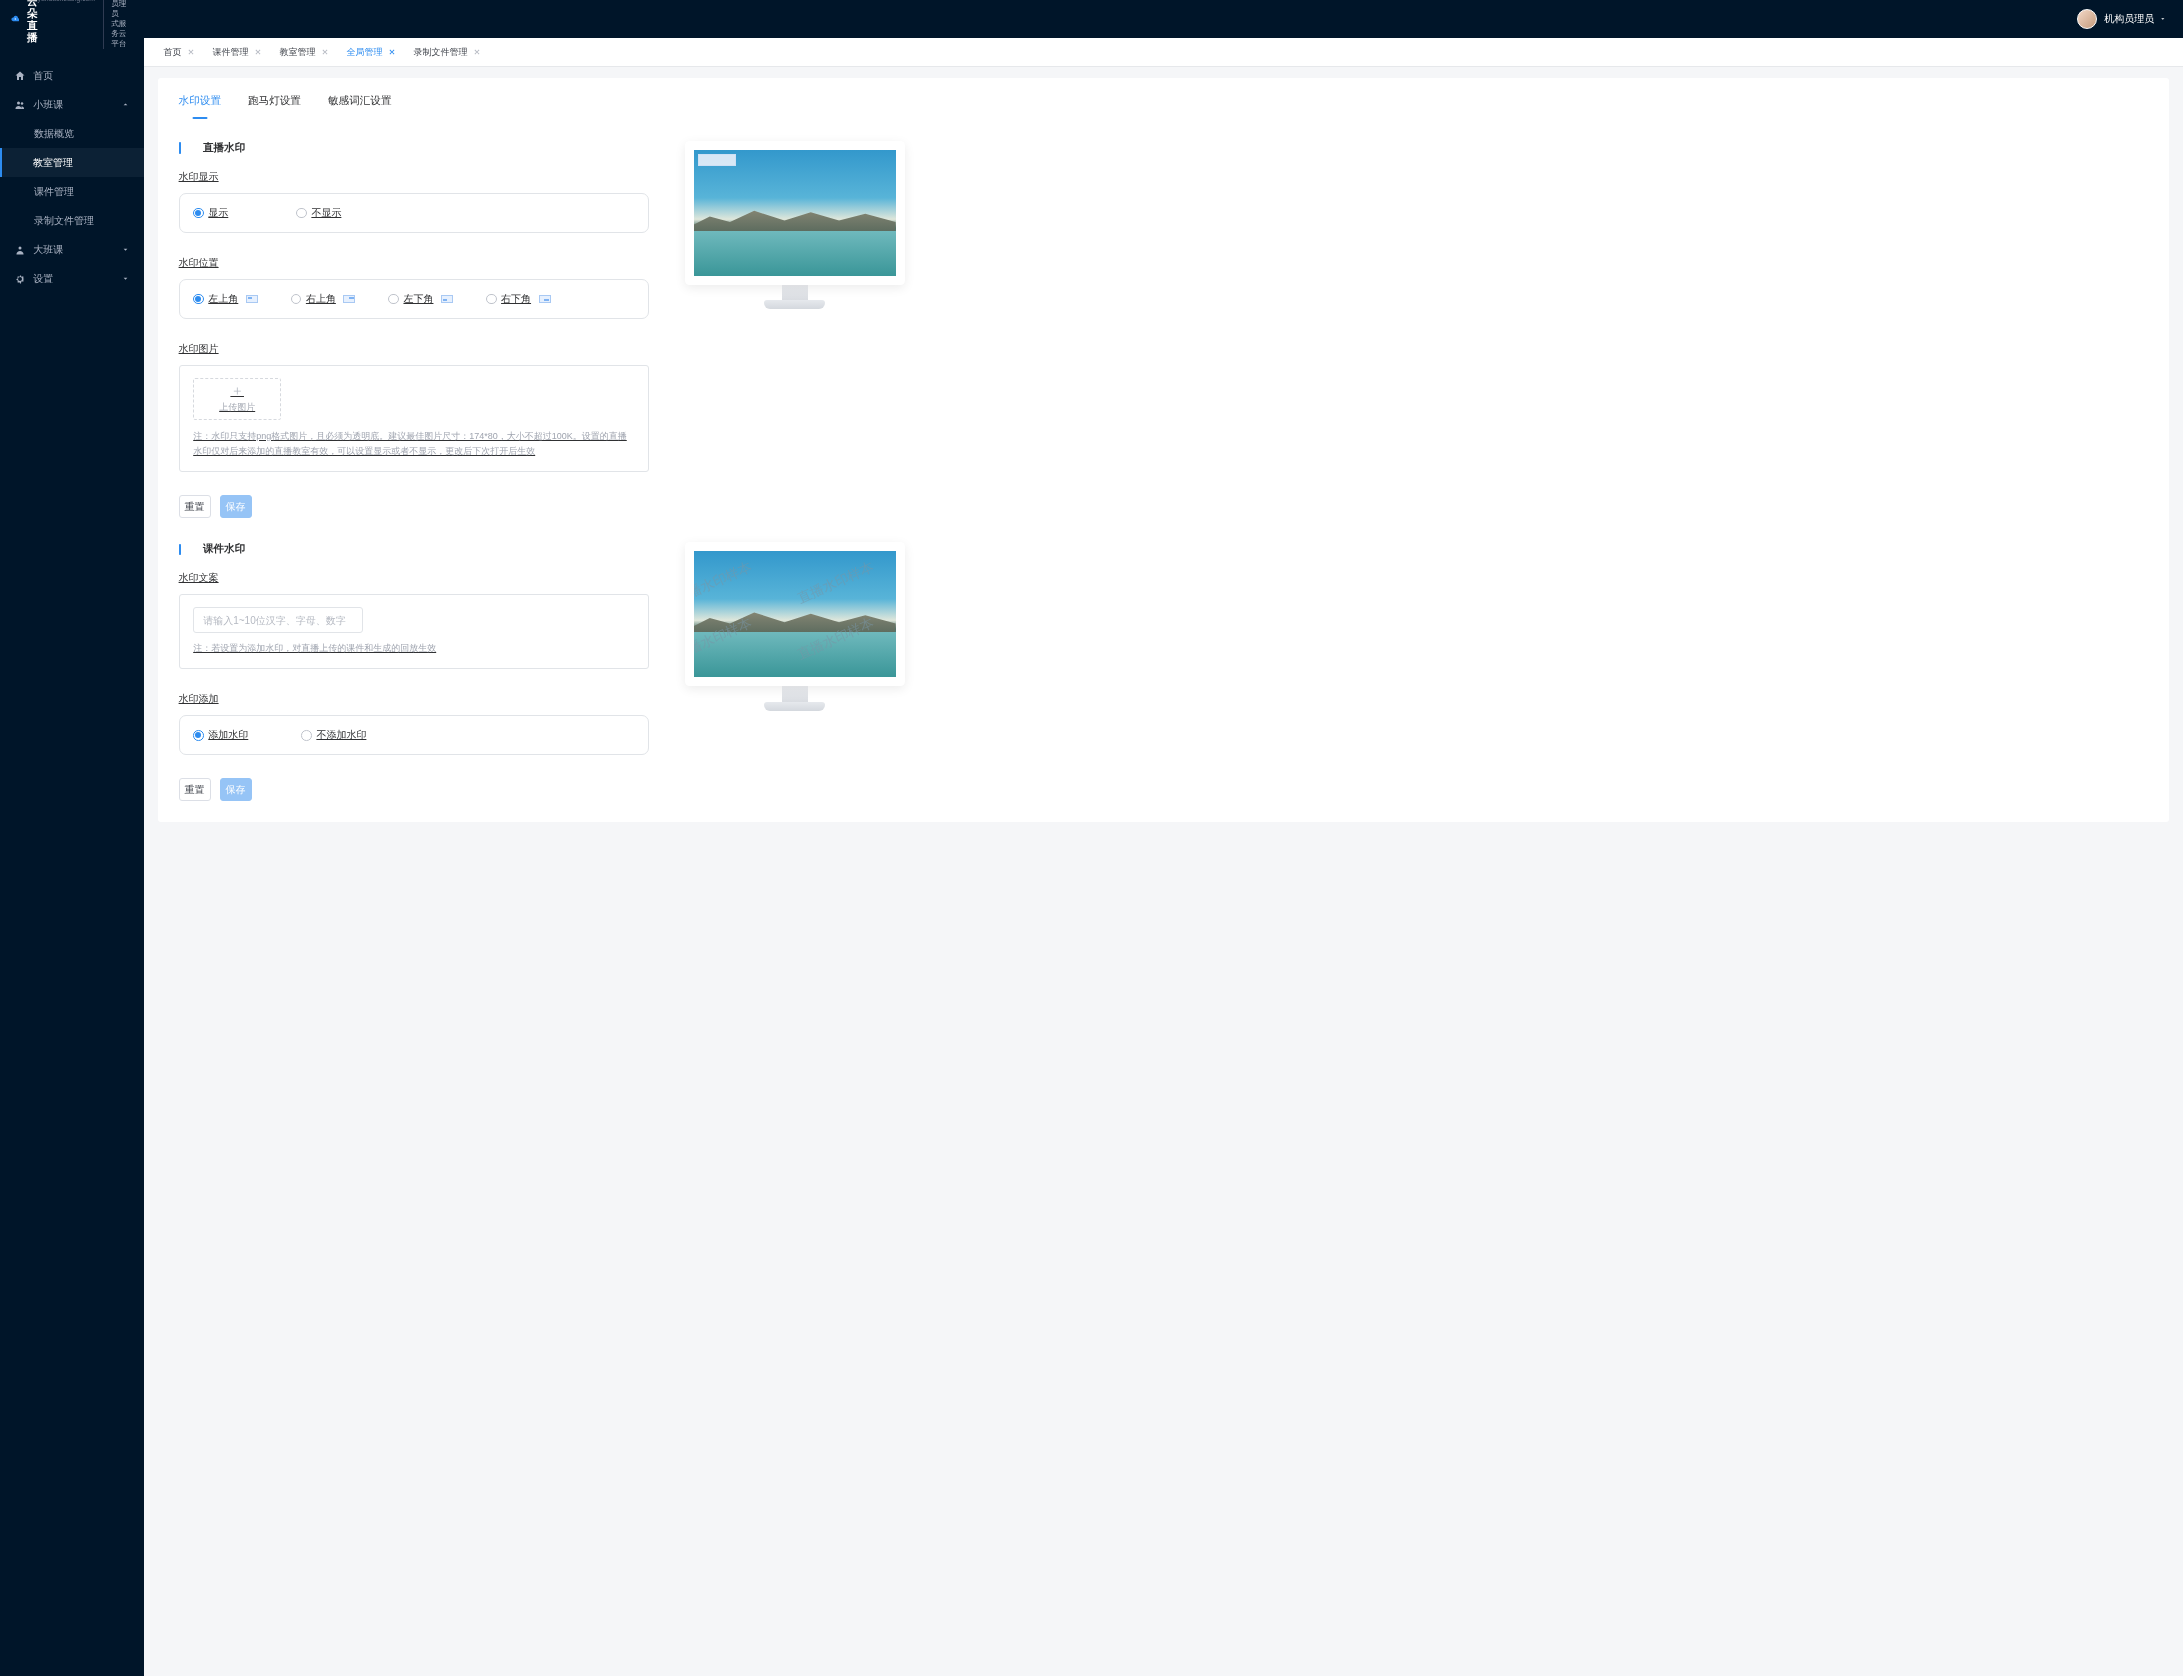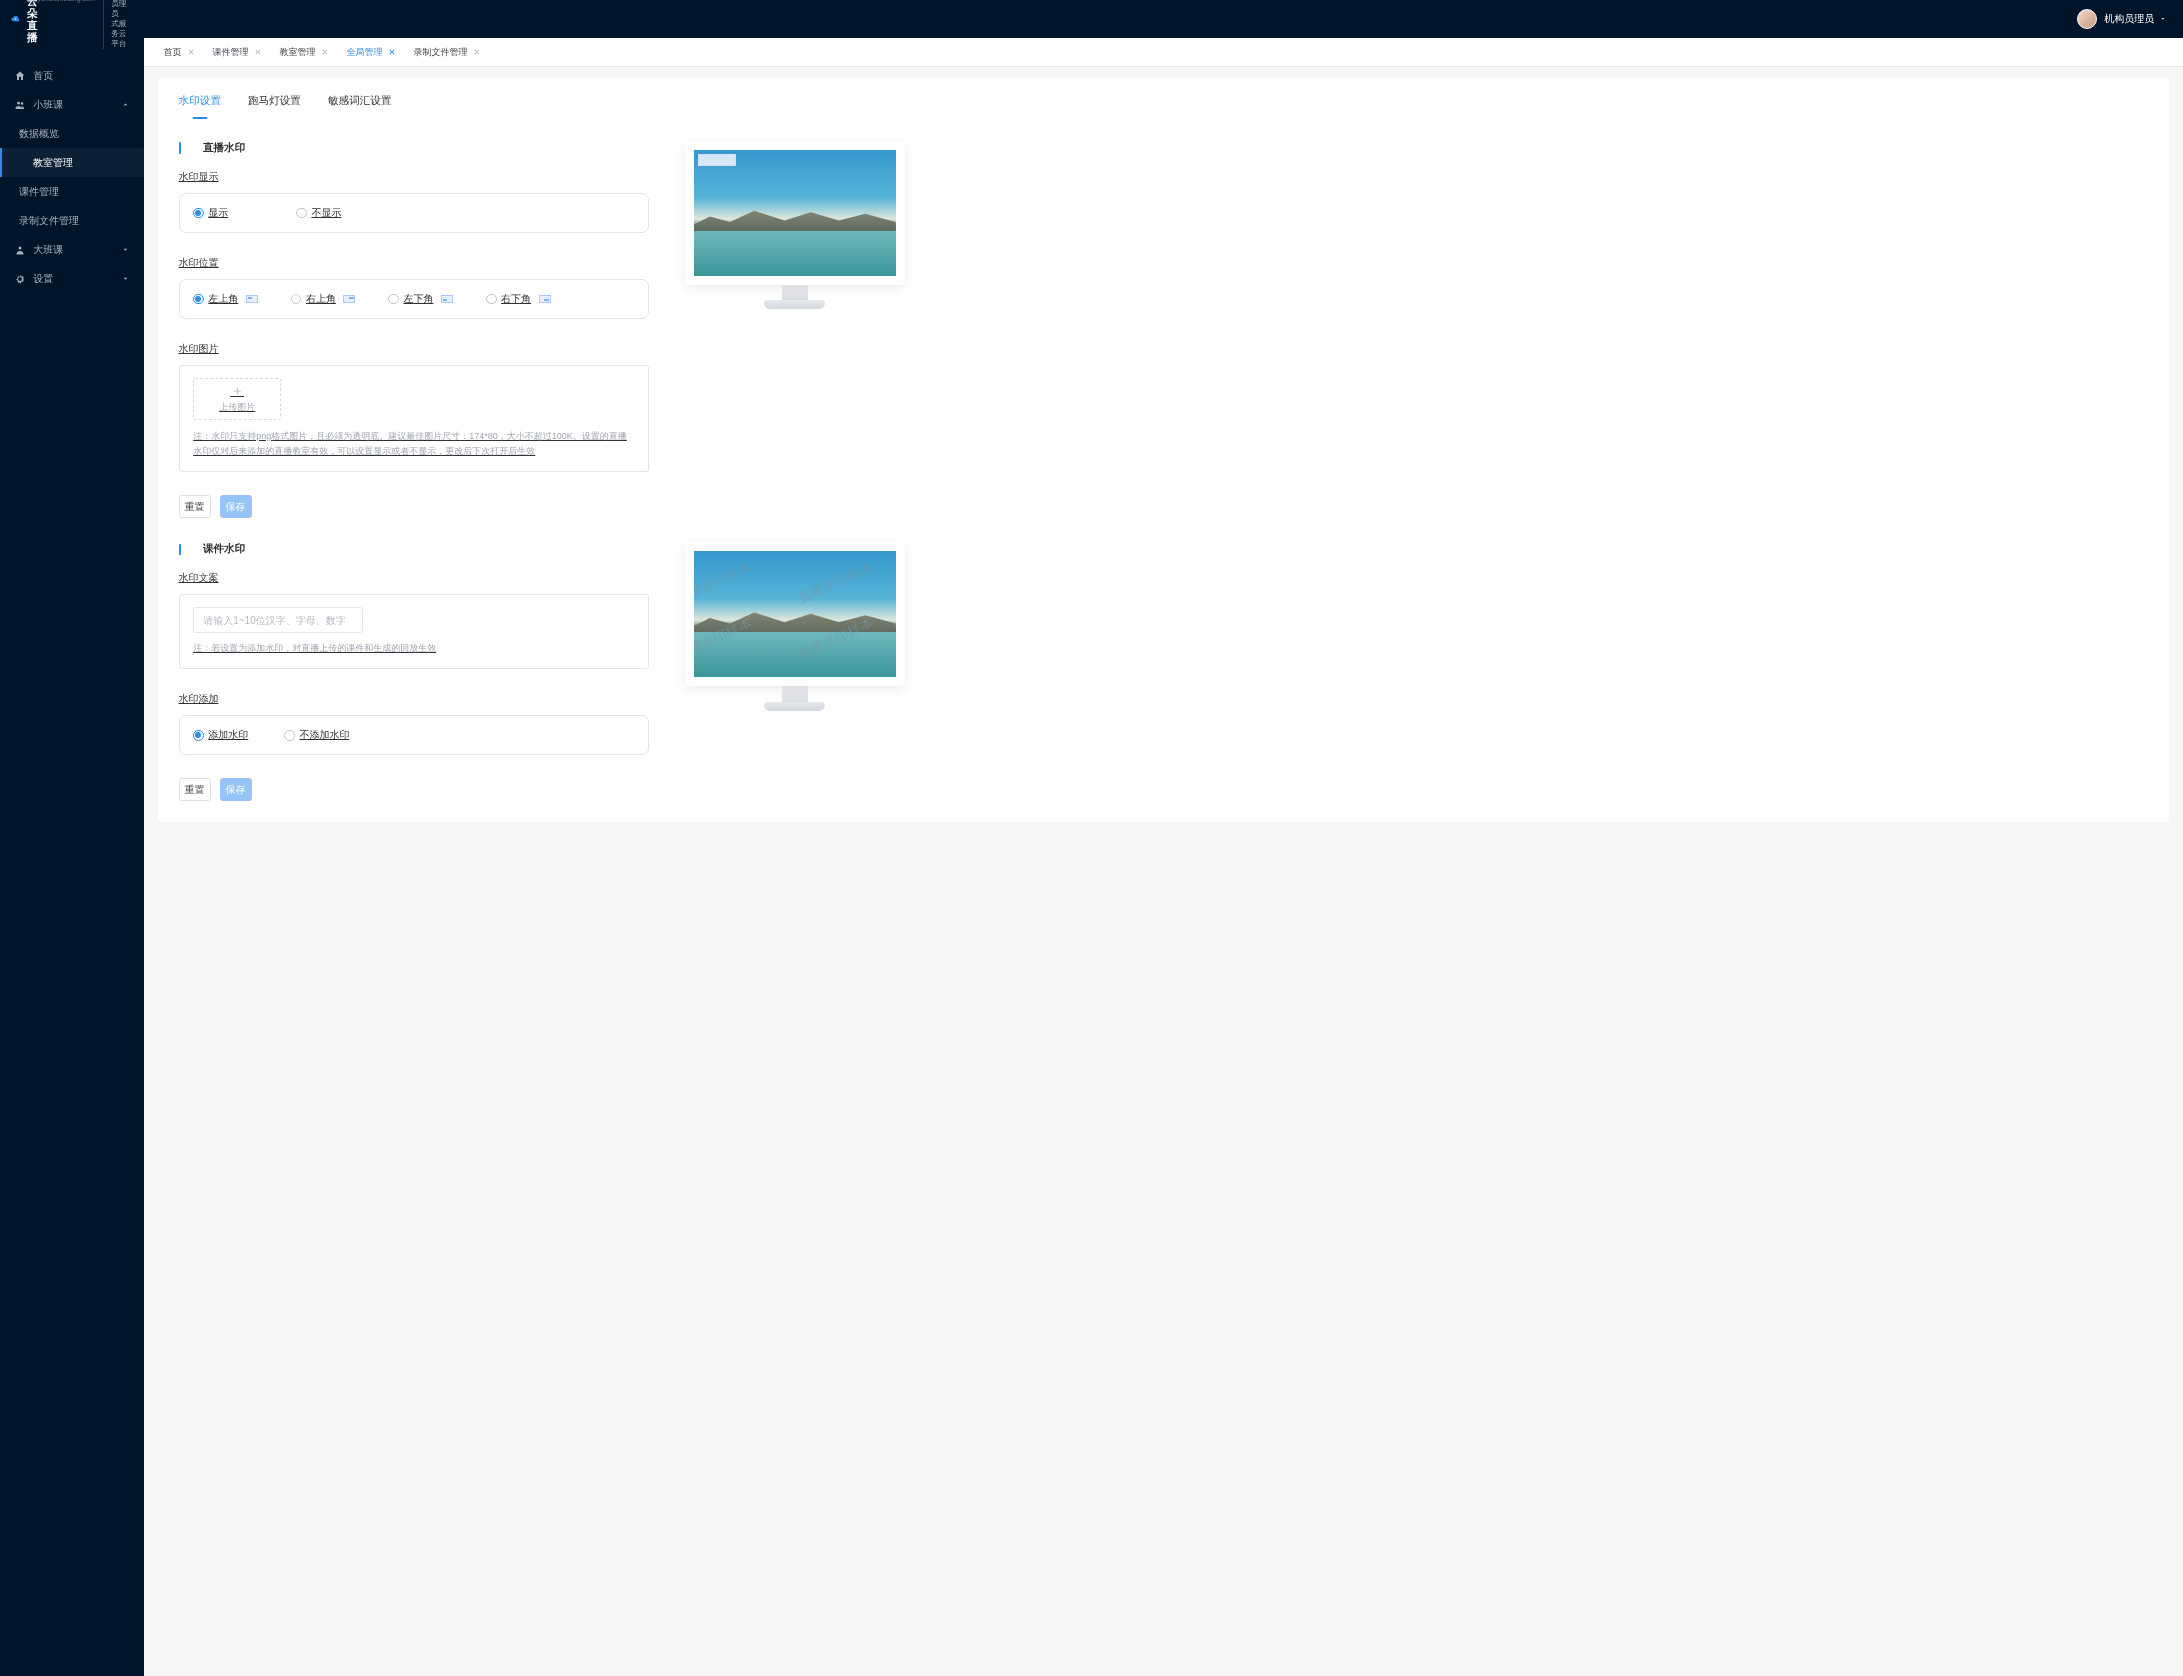--- a/index.html
+++ b/index.html
@@ -12,21 +12,21 @@
 .logo-area { height: 38px; display: flex; align-items: center; padding: 0 10.6px; gap: 7.6px; }
 .logo-icon { width: 18px; height: 18px; }
 .logo-text { display: flex; flex-direction: row; line-height: 1.15; }
 .logo-main { font-size: 10.6px; font-weight: 600; color: #fff; }
 .logo-sub { font-size: 6.8px; color: #6b7689; }
 .logo-tagline { border-left: 0.8px solid #2f3b52; padding-left: 7.6px; font-size: 7.6px; line-height: 1.3; color: #a9b2c2; }
 .nav { padding-top: 23px; }
 .nav-item, .nav-sub-item { display: flex; align-items: center; height: 29px; padding: 0 13.6px; cursor: pointer; gap: 7.6px; font-size: 10px; }
 .nav-item svg { width: 12px; height: 12px; flex-shrink: 0; }
 .nav-item .chev { margin-left: auto; width: 9px; height: 9px; }
-.nav-sub-item { padding-left: 19px; }
+.nav-sub-item { padding-left: 34px; }
 .nav-sub-item.active { background: #0c2135; color: #fff; border-left: 2.3px solid #2d8cf0; padding-left: 31px; }
 
 
 .main { flex: 1; display: flex; flex-direction: column; overflow: hidden; }
 .topbar { height: 38px; background: #001529; display: flex; align-items: center; justify-content: flex-end; padding: 0 16.7px; color: #fff; gap: 7.6px; }
 .avatar { width: 20px; height: 20px; border-radius: 50%; background: linear-gradient(135deg,#f3d9c8,#c49a7b); border: 1.5px solid #fff; }
 .username { font-size: 10px; display: flex; align-items: center; gap: 4.5px; cursor: pointer; }
 
 .tabs-bar { height: 29px; background: #fff; display: flex; align-items: center; padding: 0 13.6px; gap: 6px; border-bottom: 0.8px solid #e6e8eb; font-size: 9px; }
 .tab { display: flex; align-items: center; gap: 6px; padding: 0 6px; cursor: pointer; color: #42464e; }
@@ -290,21 +290,21 @@
             <div class="field-block">
               <div class="field-label">水印文案</div>
               <div class="input-box">
                 <input class="text-input" placeholder="请输入1~10位汉字、字母、数字" style="">
                 <div class="note" style="margin-top:7.6px">注：若设置为添加水印，对直播上传的课件和生成的回放生效</div>
               </div>
             </div>
 
             <div class="field-block">
               <div class="field-label">水印添加</div>
-              <div class="radio-box" style="gap:36px">
+              <div class="radio-box" style="gap:53px">
                 <label class="radio-opt checked">
                     <span class="radio-dot"></span>
                     <span>添加水印</span>
                   </label>
                 <label class="radio-opt">
                     <span class="radio-dot"></span>
                     <span>不添加水印</span>
                   </label>
               </div>
             </div>

